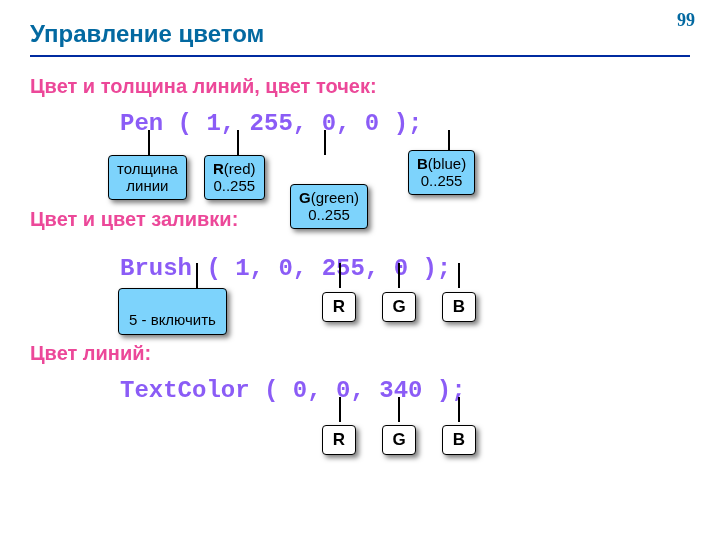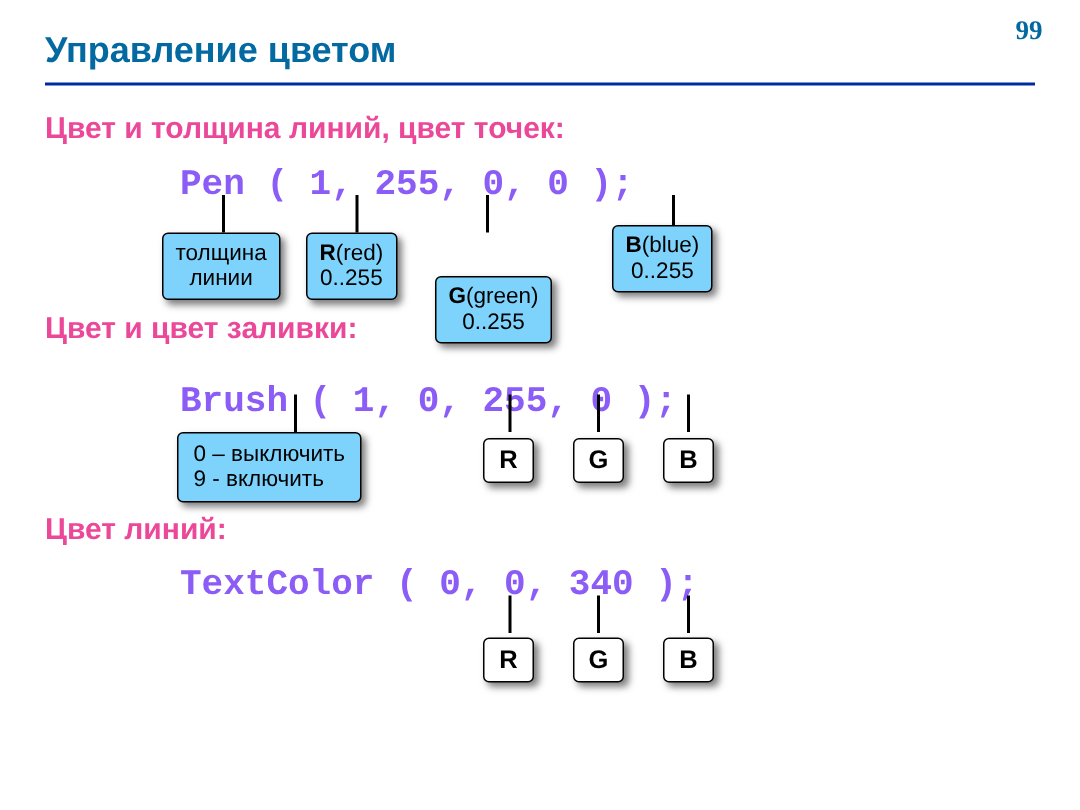--- a/index.html
+++ b/index.html
@@ -120,22 +120,22 @@
 
 <div class="sect" style="top:208px">Цвет и цвет заливки:</div>
 <div class="code" style="top:255px">Brush ( 1, 0, 255, 0 );</div>
 
 <div class="pointer-v" style="left:196px; top:263px; height:25px;"></div>
 <div class="pointer-v" style="left:339px; top:263px; height:25px;"></div>
 <div class="pointer-v" style="left:398px; top:263px; height:25px;"></div>
 <div class="pointer-v" style="left:458px; top:263px; height:25px;"></div>
 
 <div class="callout" style="left:118px; top:288px; text-align:left; padding:5px 10px;">
-  <span>0 – выключить</span><br>
-  <span>9 - включить</span>
+  <br>
+  <span>5 - включить</span>
 </div>
 
 <div class="badge" style="left:322px; top:292px;">R</div>
 <div class="badge" style="left:382px; top:292px;">G</div>
 <div class="badge" style="left:442px; top:292px;">B</div>
 
 <div class="sect" style="top:342px">Цвет линий:</div>
 <div class="code" style="top:377px">TextColor ( 0, 0, 340 );</div>
 
 <div class="pointer-v" style="left:339px; top:397px; height:25px;"></div>

